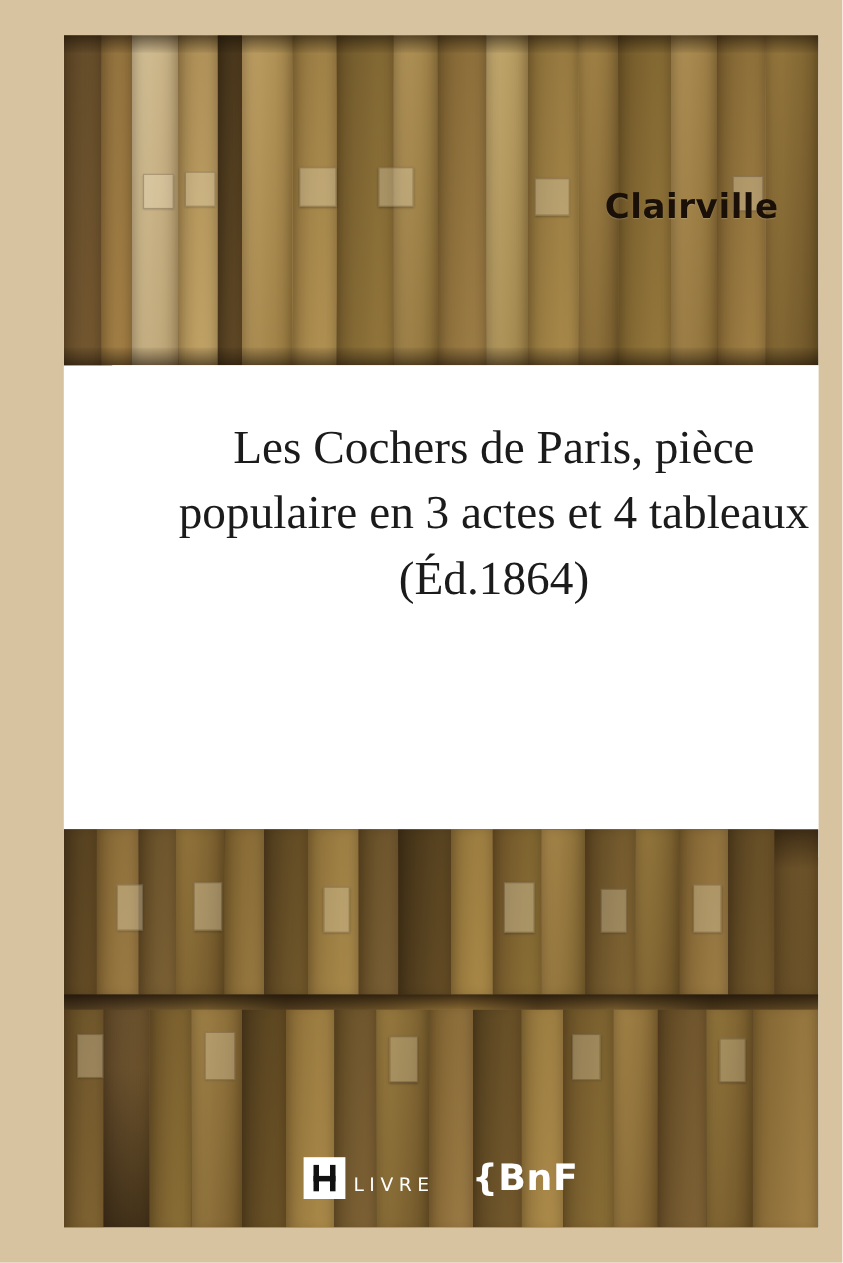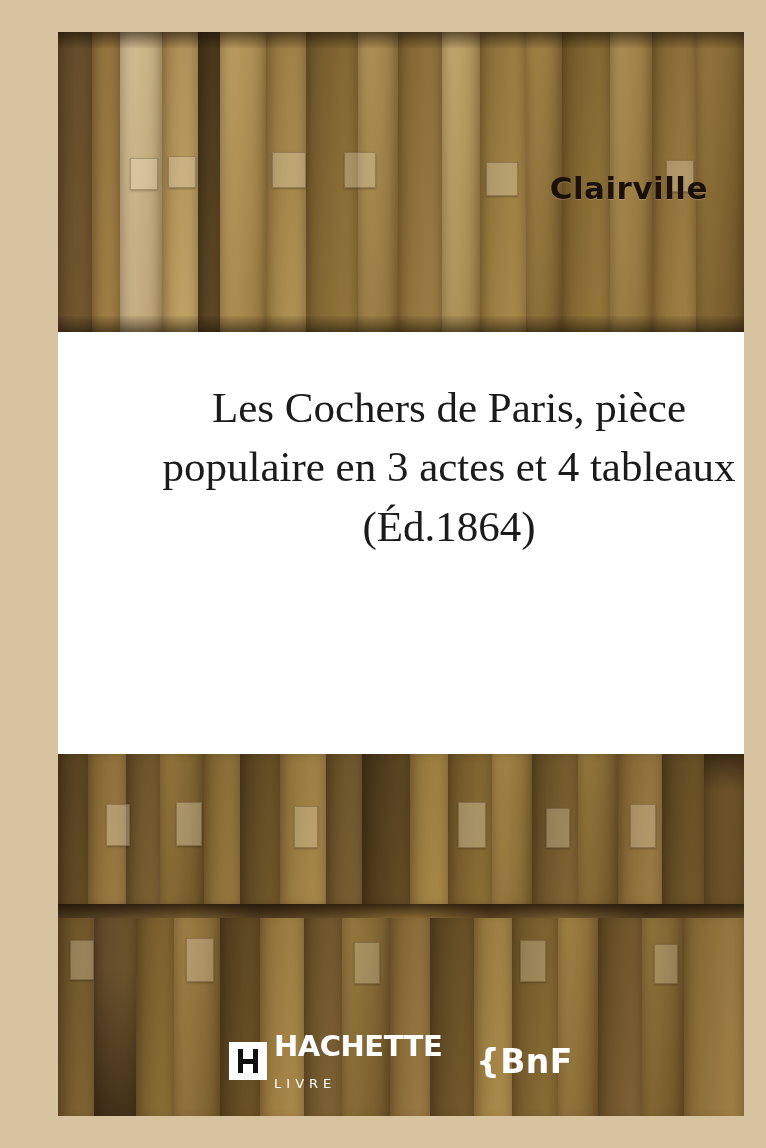--- a/index.html
+++ b/index.html
@@ -177,21 +177,21 @@
   }
   .hachette-name {
     font-family: "DejaVu Sans", sans-serif;
     font-weight: 700;
     font-size: 29px;
     color: #ffffff;
     letter-spacing: -0.5px;
   }
   .hachette-sub {
     font-family: "DejaVu Sans", sans-serif;
-    font-size: 13px;
+    font-size: 17px;
     color: #ffffff;
     letter-spacing: 5px;
     margin-top: 16px;
   }
   .bnf {
     font-family: "DejaVu Sans", sans-serif;
     font-weight: 700;
     font-size: 33px;
     color: #ffffff;
     letter-spacing: 0.5px;
@@ -294,21 +294,20 @@
         <div class="label" style="left:462px; top:22px; width:24px; height:40px; background:rgba(235,222,190,0.30);"></div>
         <div class="label" style="left:596px; top:26px; width:22px; height:38px; background:rgba(235,222,190,0.28);"></div>
       </div>
 
       <div class="logos">
         <div class="hachette">
           <div class="hachette-mark">
             <div class="hachette-bar"></div>
           </div>
           <div class="hachette-text">
-            <span class="hachette-name">HACHETTE</span>
             <span class="hachette-sub">LIVRE</span>
           </div>
         </div>
         <div class="bnf">{BnF</div>
       </div>
     </div>
 
   </div>
 </div>
 

